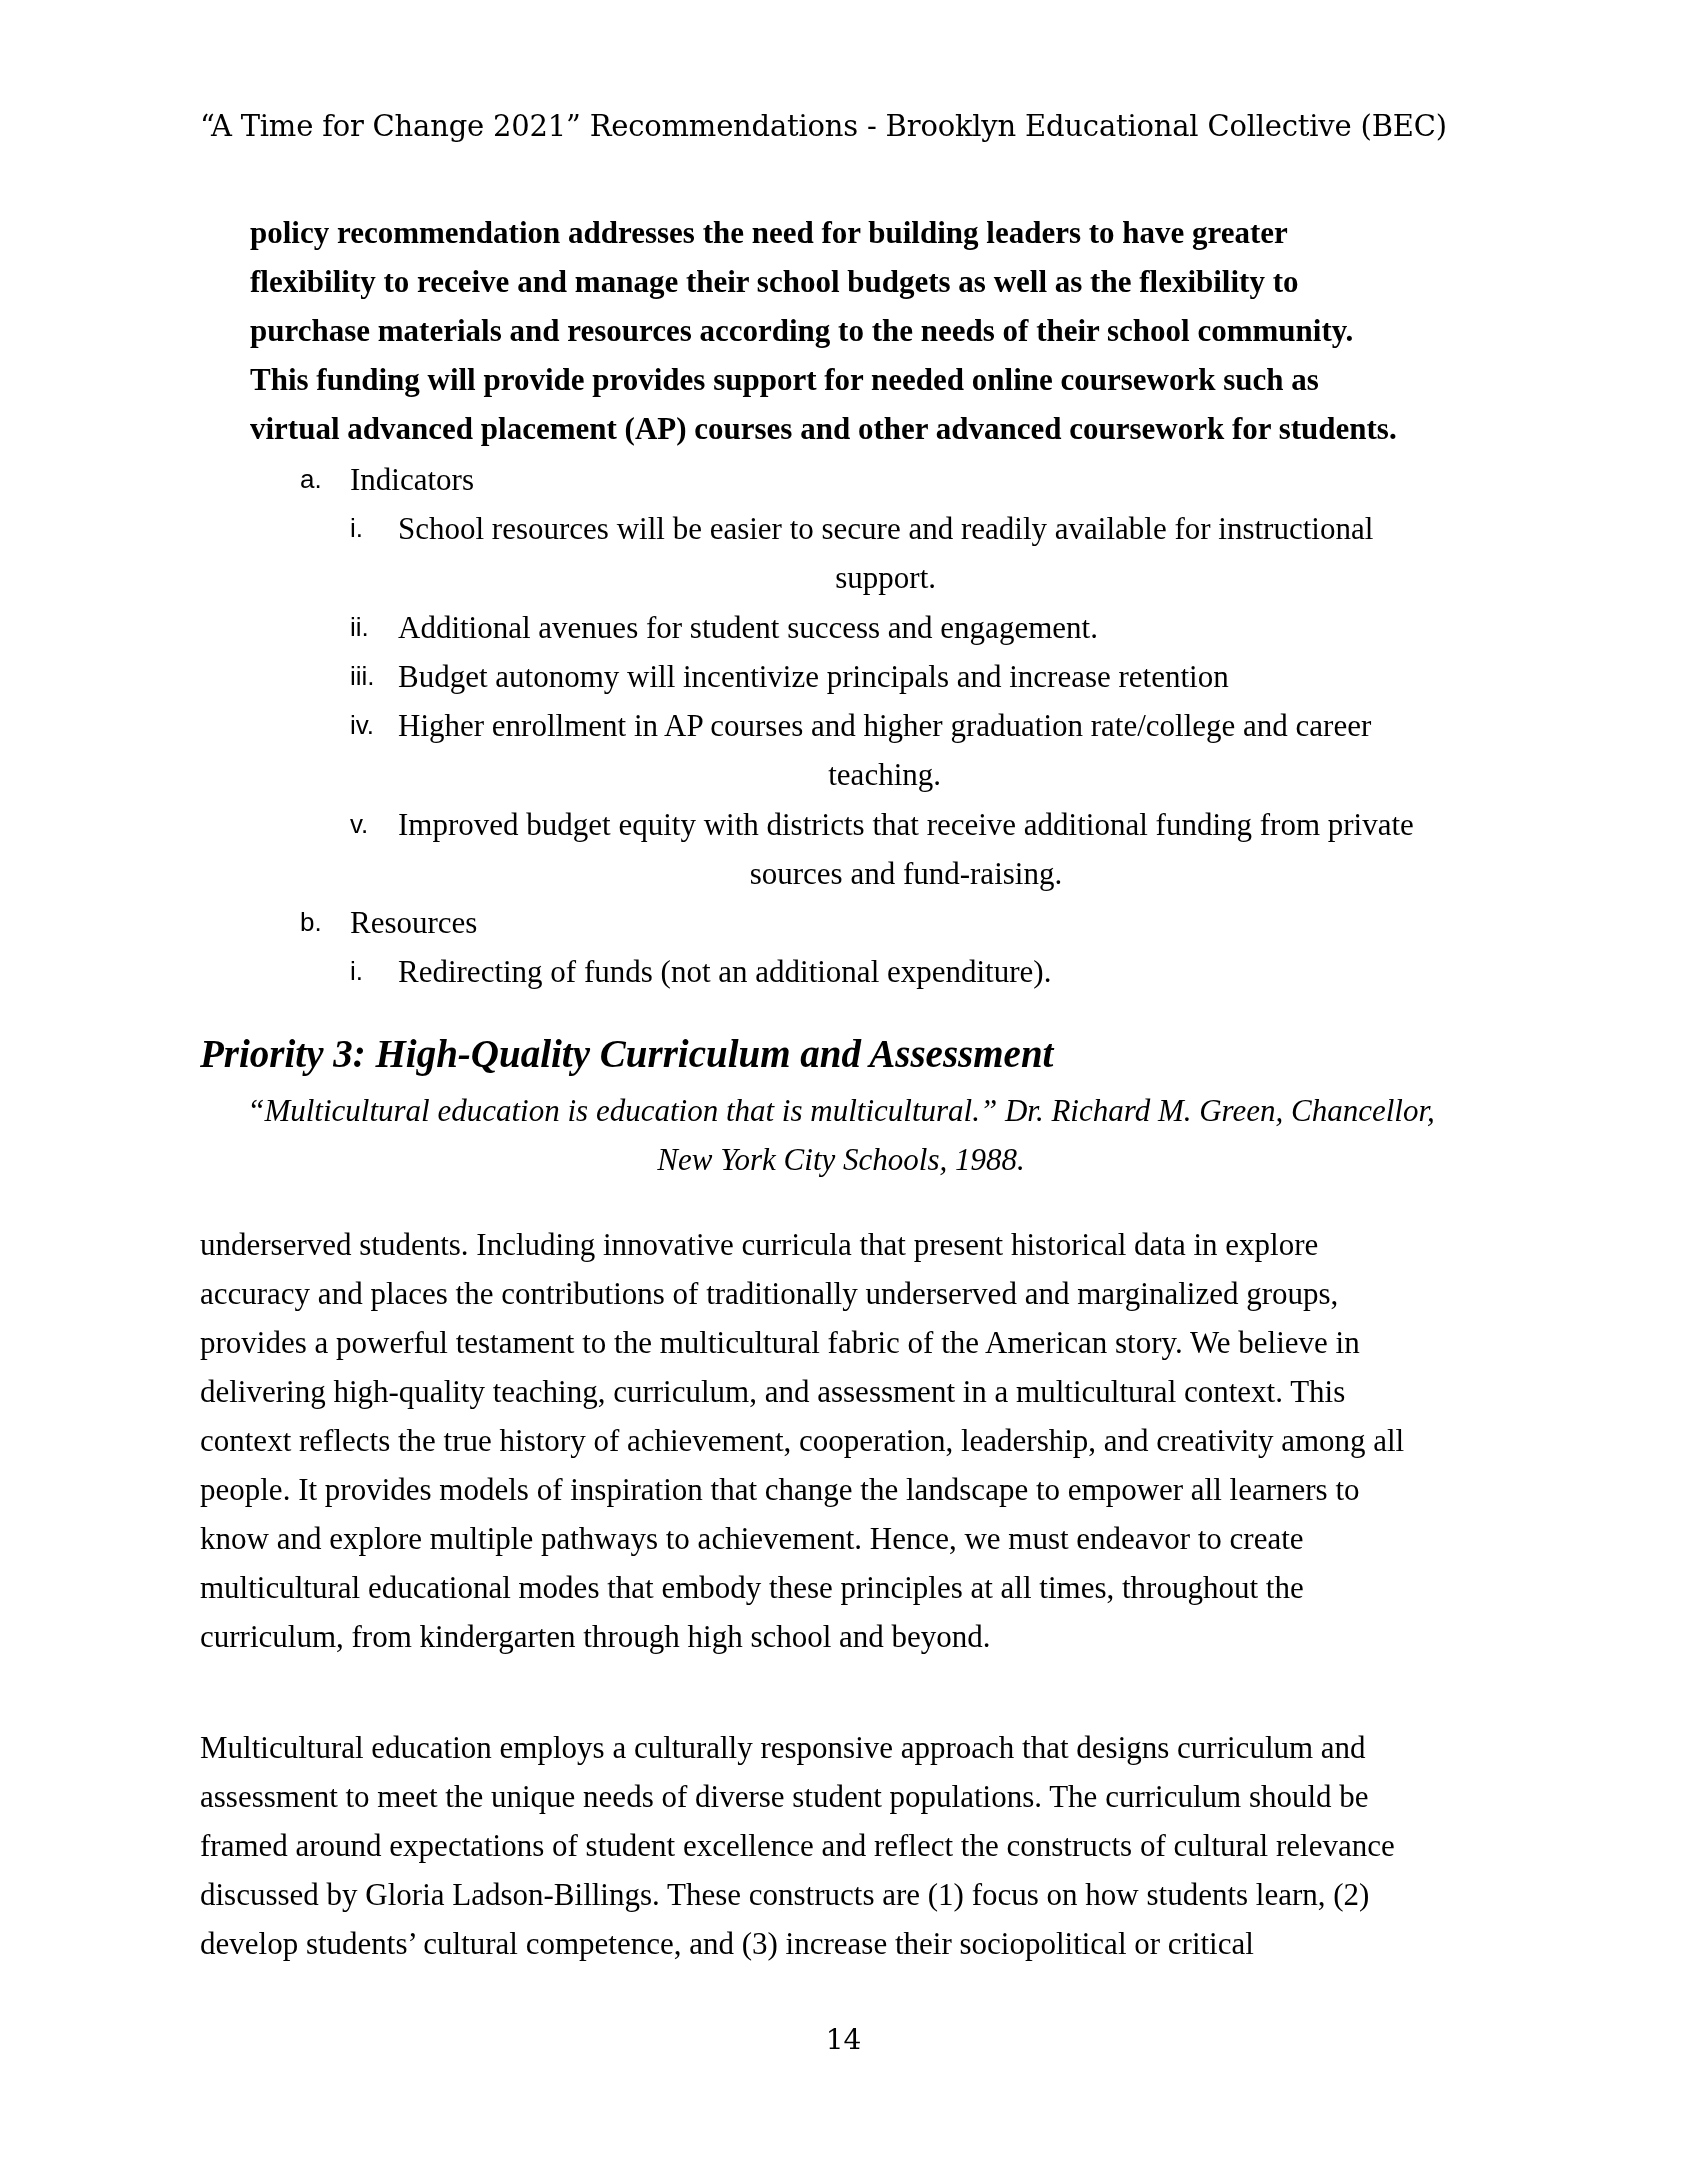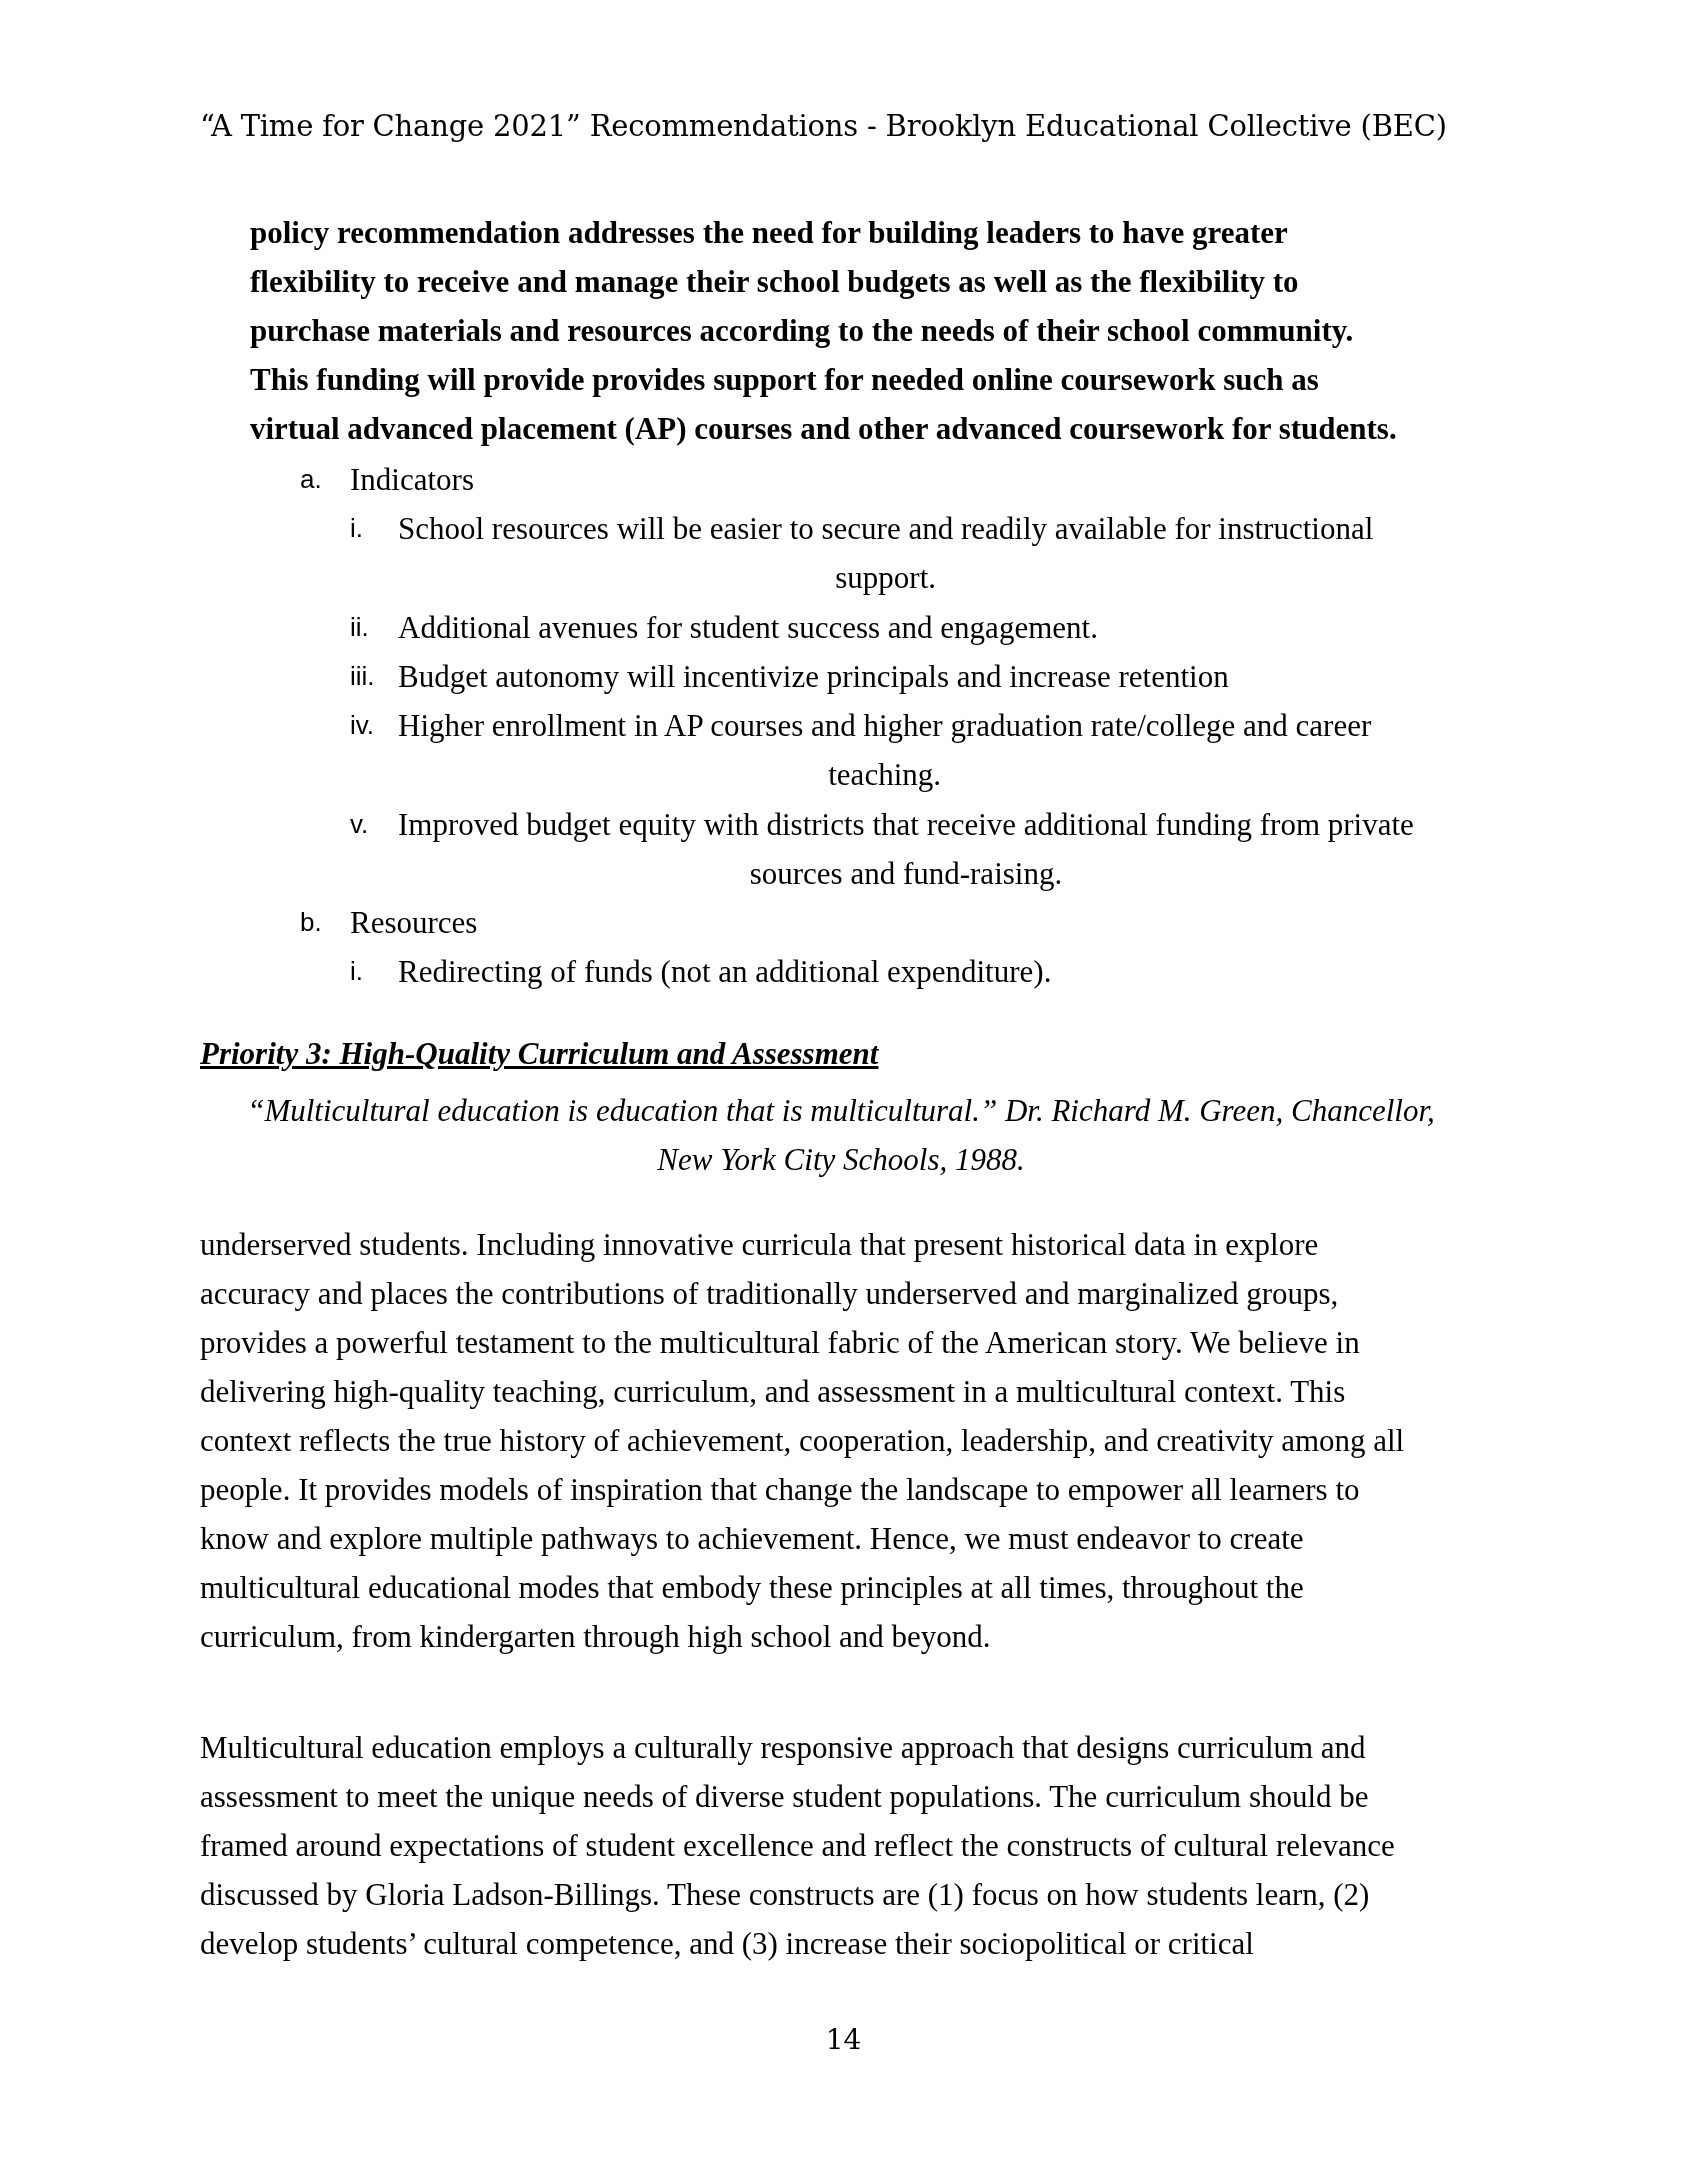--- a/index.html
+++ b/index.html
@@ -1,21 +1,21 @@
 <!DOCTYPE html>
 <html style="font-size:10.8px"><head>
 <meta charset="utf-8">
 <style>
   html, body { margin: 0; padding: 0; background: #ffffff; }
   body { width: 1687px; height: 2183px; position: relative; overflow: hidden; color: #000; }
   .page { position: absolute; left: 0; top: 0; width: 1687px; height: 1817px; background: #fff; margin-top: 12px; }
   .serif { font-family: "Liberation Serif", "DejaVu Serif", serif; }
   .header-font { font-family: "DejaVu Serif", "Liberation Serif", serif; }
   .sans { font-family: "Liberation Sans", "DejaVu Sans", sans-serif; }
-  .line { position: absolute; white-space: nowrap; font-size: 31px; line-height: 49px; height: 49px; text-decoration: underline; }
+  .line { position: absolute; white-space: nowrap; font-size: 39px; line-height: 49px; height: 49px; }
   .running-header { position: absolute; left: 200px; top: 94px; font-size: 29px; line-height: 40px; white-space: nowrap; letter-spacing: -0.2px; }
   .bold { font-weight: bold; }
   .italic { font-style: italic; }
   .block { position: absolute; }
   .block .row { display: block; white-space: nowrap; font-size: 31px; line-height: 49px; height: 49px; }
   .list-item { position: absolute; white-space: nowrap; }
   .marker { position: absolute; font-size: 26px; line-height: 49px; }
   .item-text { position: absolute; font-size: 31px; line-height: 49px; text-align: center; }
   .item-text .row { display: block; white-space: nowrap; }
   .centered-block { position: absolute; left: 200px; width: 1282px; text-align: center; }

